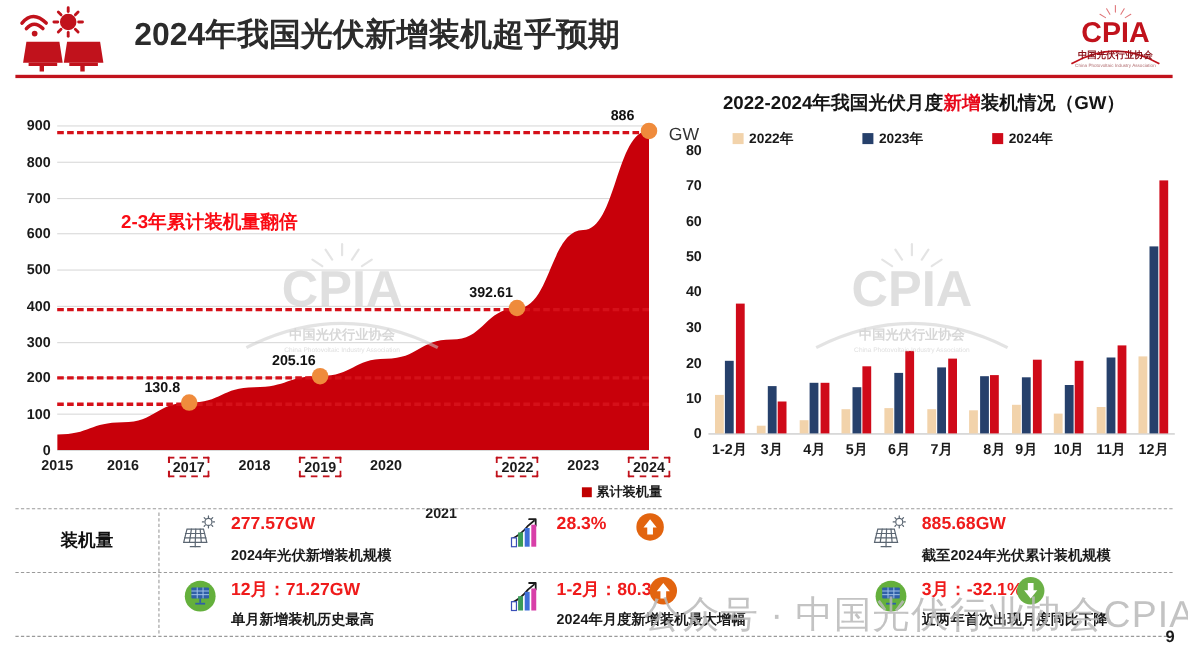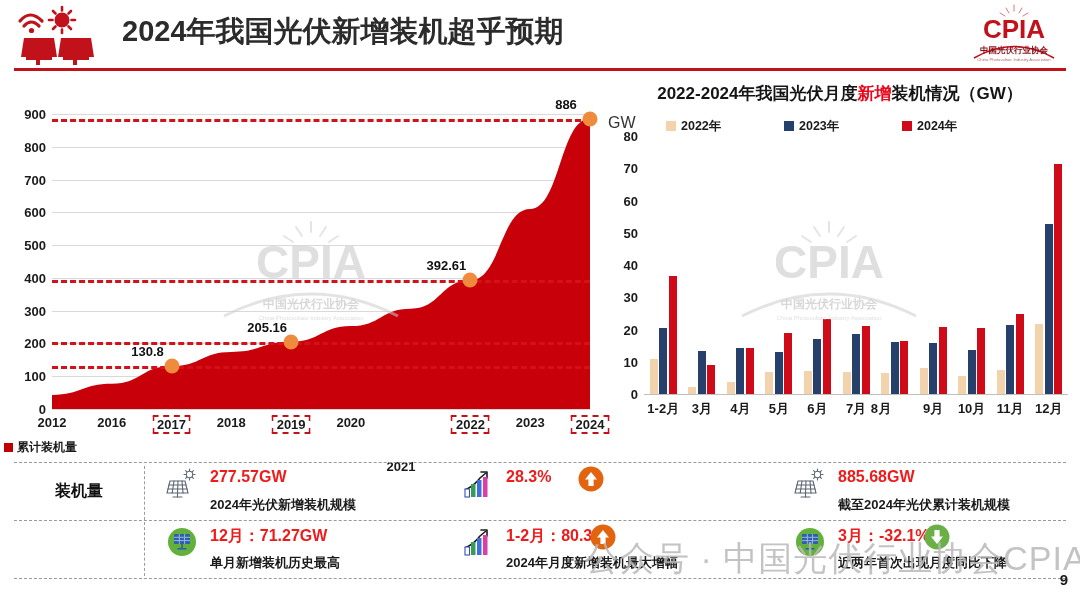--- a/index.html
+++ b/index.html
@@ -65,21 +65,21 @@
   }
   .dlabel {
     position:absolute; font-size: 13px; font-weight: 700; color:#111;
     transform: translate(-50%, -100%); white-space:nowrap;
   }
   .annot {
     position:absolute; font-size: 17px; font-weight: 700; color:#fa0b14;
     white-space: nowrap;
   }
   .legend-area {
-    position:absolute; width:100%; text-align:left; font-size:12px;
+    position:absolute; width:100%; text-align:right; font-size:12px;
     font-weight:700; color:#1a1a1a;
   }
   .legend-area .sw {
     display:inline-block; width:9px; height:9px; background:#c00000;
     margin-right:4px; vertical-align: -1px;
   }
 
   
   .blegend { position:absolute; font-size: 12.5px; font-weight:700; color:#1a1a1a; white-space:nowrap; }
   .blegend .sw { display:inline-block; width:10px; height:10px; margin-right:5px; vertical-align:-1px; }
@@ -211,21 +211,21 @@
           <div class="dlabel" style="left: 95.5556px; top: 245.127px;">130.8</div>
           <div class="dot" style="left: 239.111px; top: 227.753px;"></div>
           <div class="dlabel" style="left: 215.111px; top: 220.753px;">205.16</div>
           <div class="dot" style="left: 418.444px; top: 166.311px;"></div>
           <div class="dlabel" style="left: 394.444px; top: 159.311px;">392.61</div>
           <div class="dot" style="left: 538px; top: 4.58889px;"></div>
           <div class="dlabel" style="left: 514px; top: -2.41111px;">886</div>
         </div>
 
       <div id="area-xaxis" style="position:absolute; left:48px; top:339px; width:538px; height:26px;">
-          <div class="xtick" style="left: 0px;">2012</div>
+          <div class="xtick" style="left: 0px;">2015</div>
           <div class="xtick" style="left: 59.7778px;">2016</div>
           <div class="xtick boxed" style="left: 119.556px;">2017</div>
           <div class="xtick" style="left: 179.333px;">2018</div>
           <div class="xtick boxed" style="left: 239.111px;">2019</div>
           <div class="xtick" style="left: 298.889px;">2020</div>
           <div class="xtick" style="left: 349px; margin-top: 44px;">2021</div>
           <div class="xtick boxed" style="left: 418.444px;">2022</div>
           <div class="xtick" style="left: 478.222px;">2023</div>
           <div class="xtick boxed" style="left: 538px;">2024</div>
         </div>
@@ -243,20 +243,21 @@
             <line x1="68" y1="16" x2="77" y2="22"></line>
             <line x1="122" y1="16" x2="113" y2="22"></line>
           </g>
           <text x="95" y="58" text-anchor="middle" font-family="Liberation Sans, sans-serif" font-size="46" font-weight="800" fill="#c6c6c6">CPIA</text>
           <path d="M8 96 Q95 52 182 96" stroke="#cdcdcd" stroke-width="3" fill="none"></path>
           <text x="95" y="88" text-anchor="middle" font-family="Liberation Sans, sans-serif" font-size="12" font-weight="700" fill="#b8b8b8">中国光伏行业协会</text>
           <text x="95" y="100" text-anchor="middle" font-family="Liberation Sans, sans-serif" font-size="6" fill="#c4c4c4">China Photovoltaic Industry Association</text>
         </svg>
       </div>
 
+      <div class="annot" style="left:106px; top:118px;">2-3年累计装机量翻倍</div>
     </div>
 
     <div class="panel panel-right">
       <div class="chart-title">
         <span>2022-2024年我国光伏月度</span><span class="hl">新增</span><span>装机情况（GW）</span>
       </div>
 
       <div class="gwlab" style="left:4px; top:42px;">GW</div>
 
       <div id="bar-legend" style="position:absolute; left:62px; top:46px; width:340px; height:18px;">
@@ -311,21 +312,21 @@
           <div class="bar" style="left: 410.227px; width: 8px; height: 229.942px; background: rgb(207, 10, 25);"></div>
         </div>
 
       <div id="bar-xaxis" style="position:absolute; left:40px; top:324px; width:424px; height:24px;">
           <div class="xtick" style="left: 19.2727px;">1-2月</div>
           <div class="xtick" style="left: 57.8182px;">3月</div>
           <div class="xtick" style="left: 96.3636px;">4月</div>
           <div class="xtick" style="left: 134.909px;">5月</div>
           <div class="xtick" style="left: 173.455px;">6月</div>
           <div class="xtick" style="left: 212px;">7月</div>
-          <div class="xtick" style="left: 237px; font-family: Liberation Mono, monospace;">8月</div>
+          <div class="xtick" style="left: 260px;">8月</div>
           <div class="xtick" style="left: 289.091px;">9月</div>
           <div class="xtick" style="left: 327.636px;">10月</div>
           <div class="xtick" style="left: 366.182px;">11月</div>
           <div class="xtick" style="left: 404.727px;">12月</div>
         </div>
 
       <div class="wm" style="left:130px; top:148px; width:190px;">
         <svg viewBox="0 0 190 110" width="190" height="110">
           <g stroke="#cfcfcf" stroke-width="2" stroke-linecap="round">
             <line x1="95" y1="2" x2="95" y2="12"></line>

